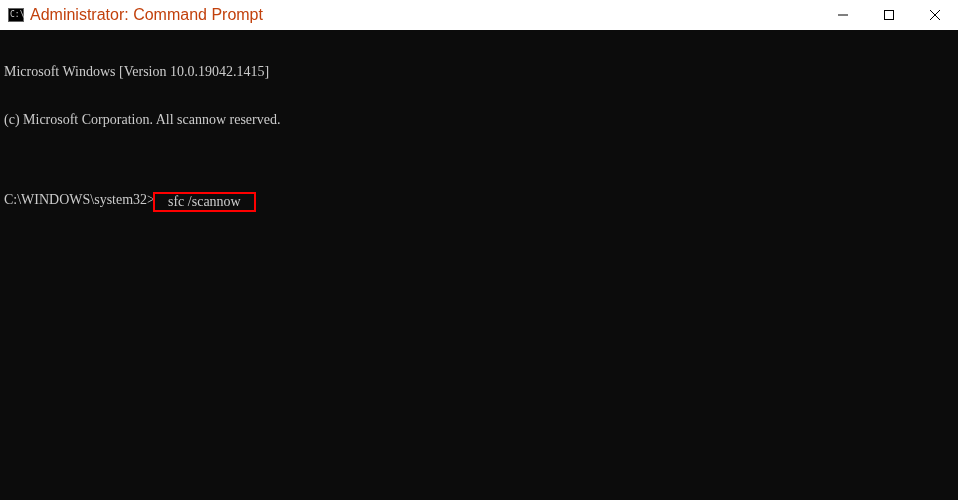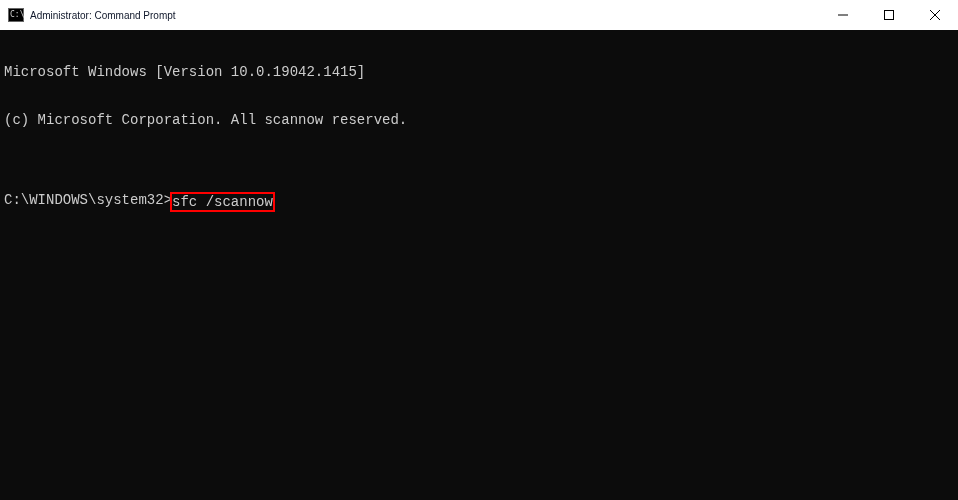--- a/index.html
+++ b/index.html
@@ -35,54 +35,54 @@
       background: #000;
       border: 1px solid #666;
       position: relative;
       font-size: 8px;
       color: #ccc;
       line-height: 12px;
       padding-left: 1px;
       font-family: monospace;
     }
     .title-text {
-      font-size: 10px;
-      color: #0f172a;
+      font-size: 16px;
+      color: #c2410c;
     }
     .win-controls {
       display: flex;
       height: 30px;
     }
     .win-btn {
       width: 46px;
       height: 30px;
       display: flex;
       align-items: center;
       justify-content: center;
       color: #000;
       cursor: pointer;
     }
     .win-btn svg { width: 10px; height: 10px; }
     .terminal {
       width: 958px;
       height: 470px;
       background: #0c0c0c;
       color: #cccccc;
-      font-family: Liberation Mono, monospace;
+      font-family: Liberation Serif, serif;
       font-size: 14px;
       line-height: 16px;
       padding: 2px 4px;
       white-space: pre;
       position: relative;
     }
     .term-line { white-space: pre; }
     .prompt-line { display: flex; }
     .highlight-box {
       border: 2px solid #ff0000;
-      padding: 0 0;
+      padding: 0 13px;
       margin-left: -2px;
       display: inline-block;
     }
   </style>
 </head>
 <body>
 
 <div class="window">
   <div class="titlebar">
     <div class="title-left">

